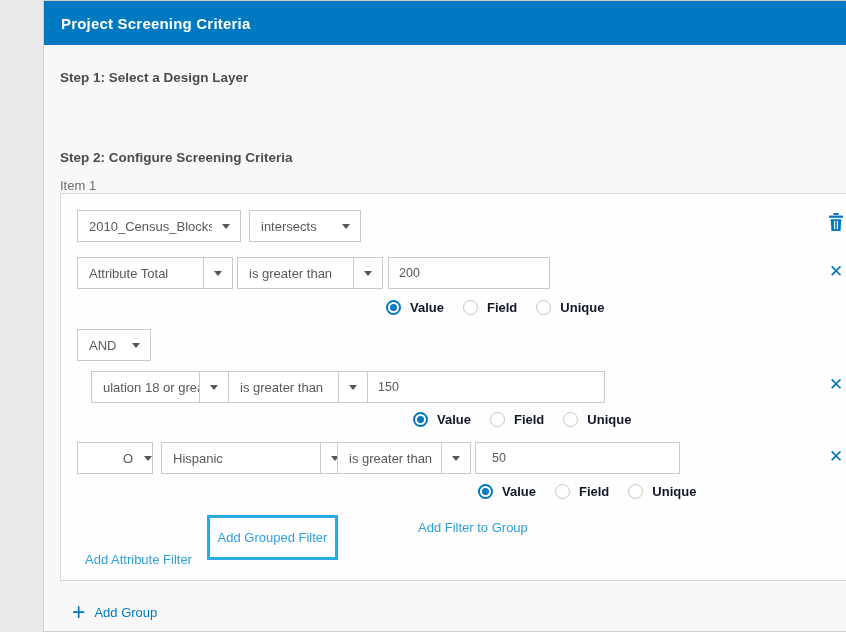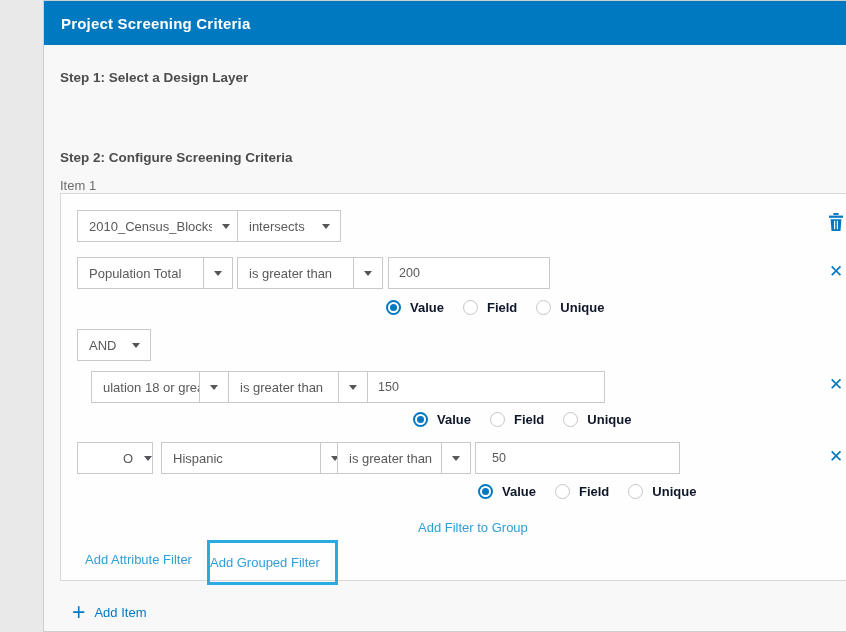--- a/index.html
+++ b/index.html
@@ -45,22 +45,22 @@
            margin-right:9px; position:relative; flex:none; cursor:pointer; }
   .radio.checked { border:2px solid #0079c1; }
   .radio.checked::after { content:""; position:absolute; left:2px; top:2px; right:2px; bottom:2px;
                           border-radius:50%; background:#0079c1; }
   .radio-group .rlbl { margin-right:19px; cursor:pointer; }
   .radio-group .rlbl:last-child { margin-right:0; }
 
   .xbtn { position:absolute; color:#0079c1; font-size:17px; line-height:1; cursor:pointer; }
   .link { position:absolute; color:#2f9fd8; font-size:13px; cursor:pointer; white-space:nowrap; }
 
-  .hl-box { position:absolute; left:146px; top:346px; width:131px; height:45px;
-            border:3px solid #29abe2; display:flex; align-items:center; }
+  .hl-box { position:absolute; left:146px; top:321px; width:131px; height:45px;
+            border:3px solid #29abe2; display:flex; align-items:center; justify-content:center; }
   .hl-box .link { position:static; }
 
   .trash { position:absolute; left:767px; top:19px; cursor:pointer; }
 
   .add-item { position:absolute; left:28px; top:600px; display:flex; align-items:center; cursor:pointer; }
   .add-item .plus { color:#0079c1; font-size:23px; font-weight:400; line-height:1; margin-right:9px; }
   .add-item .ai-lbl { color:#0079c1; font-size:13px; }
 </style>
 </head>
 <body>
@@ -77,34 +77,34 @@
 
   <div class="lbl-bold" style="left:16px; top:149px;">Step 2: Configure Screening Criteria</div>
   <div class="lbl-plain" style="left:16px; top:177px;">Item 1</div>
 
   <div class="item-box">
 
     <div class="combo" style="left:16px; top:16px; width:164px;">
       <span class="txt">2010_Census_Blocks</span>
       <span class="chev"></span>
     </div>
-    <div class="combo" style="left:176px; top:16px; width:104px;">
+    <div class="combo" style="left:188px; top:16px; width:112px;">
       <span class="txt">intersects</span>
       <span class="chev"></span>
     </div>
     <svg class="trash" width="16" height="18" viewBox="0 0 16 18">
       <rect x="5.4" y="0" width="5.2" height="2" fill="#0079c1"></rect>
       <rect x="1" y="2.6" width="14" height="2.2" fill="#0079c1"></rect>
       <path d="M2.6 6.2h10.8l-.9 11.8H3.5z" fill="#0079c1"></path>
       <rect x="6" y="7.8" width="1.2" height="8.4" fill="#fefefe"></rect>
       <rect x="8.8" y="7.8" width="1.2" height="8.4" fill="#fefefe"></rect>
     </svg>
 
     <div class="combo" style="left:16px; top:63px; width:156px;">
-      <span class="txt">Population Total</span>
+      <span class="txt">Attribute Total</span>
       <span class="sep"></span>
       <span class="chev"></span>
     </div>
     <div class="combo" style="left:176px; top:63px; width:146px;">
       <span class="txt">is greater than</span>
       <span class="sep"></span>
       <span class="chev"></span>
     </div>
     <input class="tinput" style="left: 327px; top: 63px; width: 162px;" value="200">
     <span class="xbtn" style="left:768px; top:69px;">✕</span>
@@ -176,16 +176,16 @@
     <span class="link" style="left:24px; top:358px;">Add Attribute Filter</span>
 
     <div class="hl-box">
       <span class="link">Add Grouped Filter</span>
     </div>
 
   </div>
 
   <div class="add-item">
     <span class="plus">+</span>
-    <span class="ai-lbl">Add Item</span>
+    <span class="ai-lbl">Add Group</span>
   </div>
 
 </div>
 
 </body></html>

